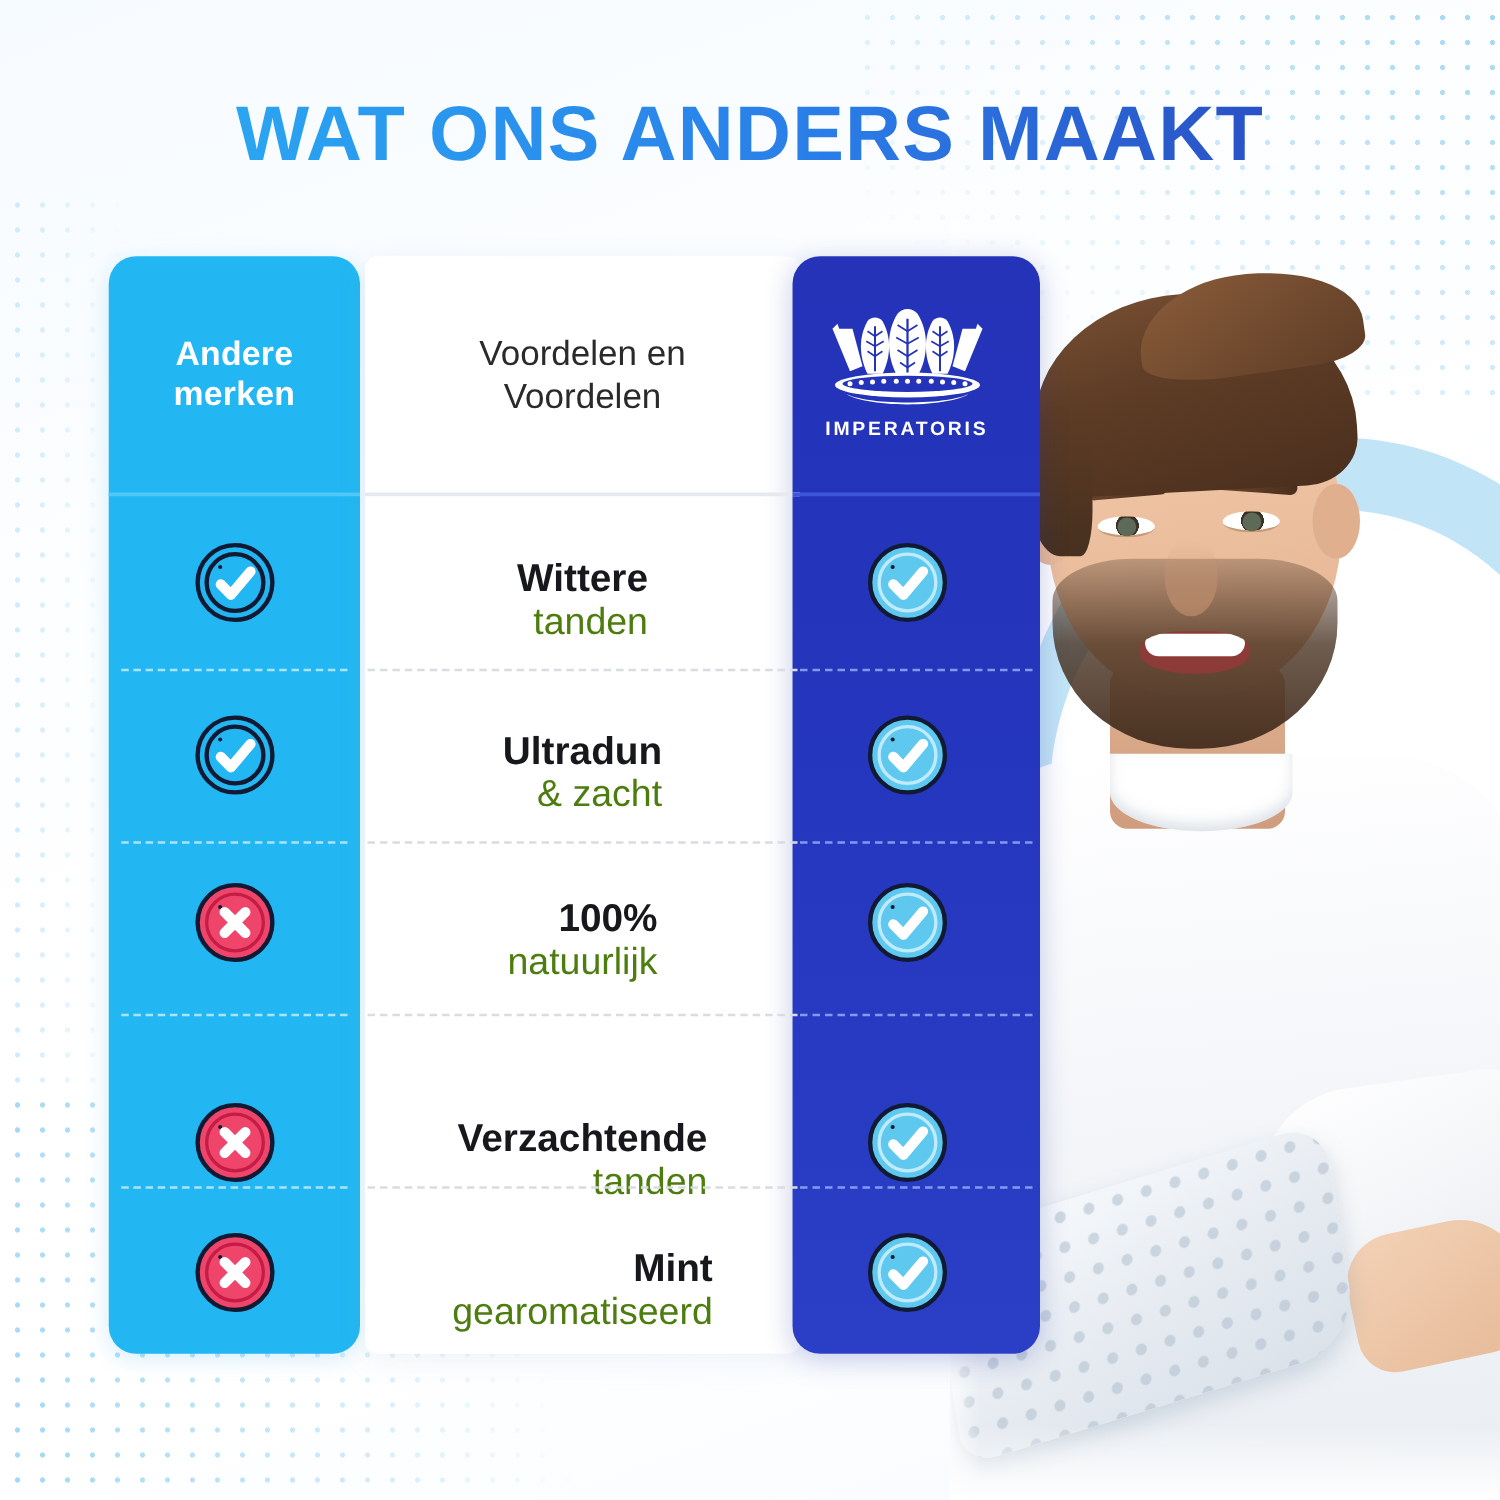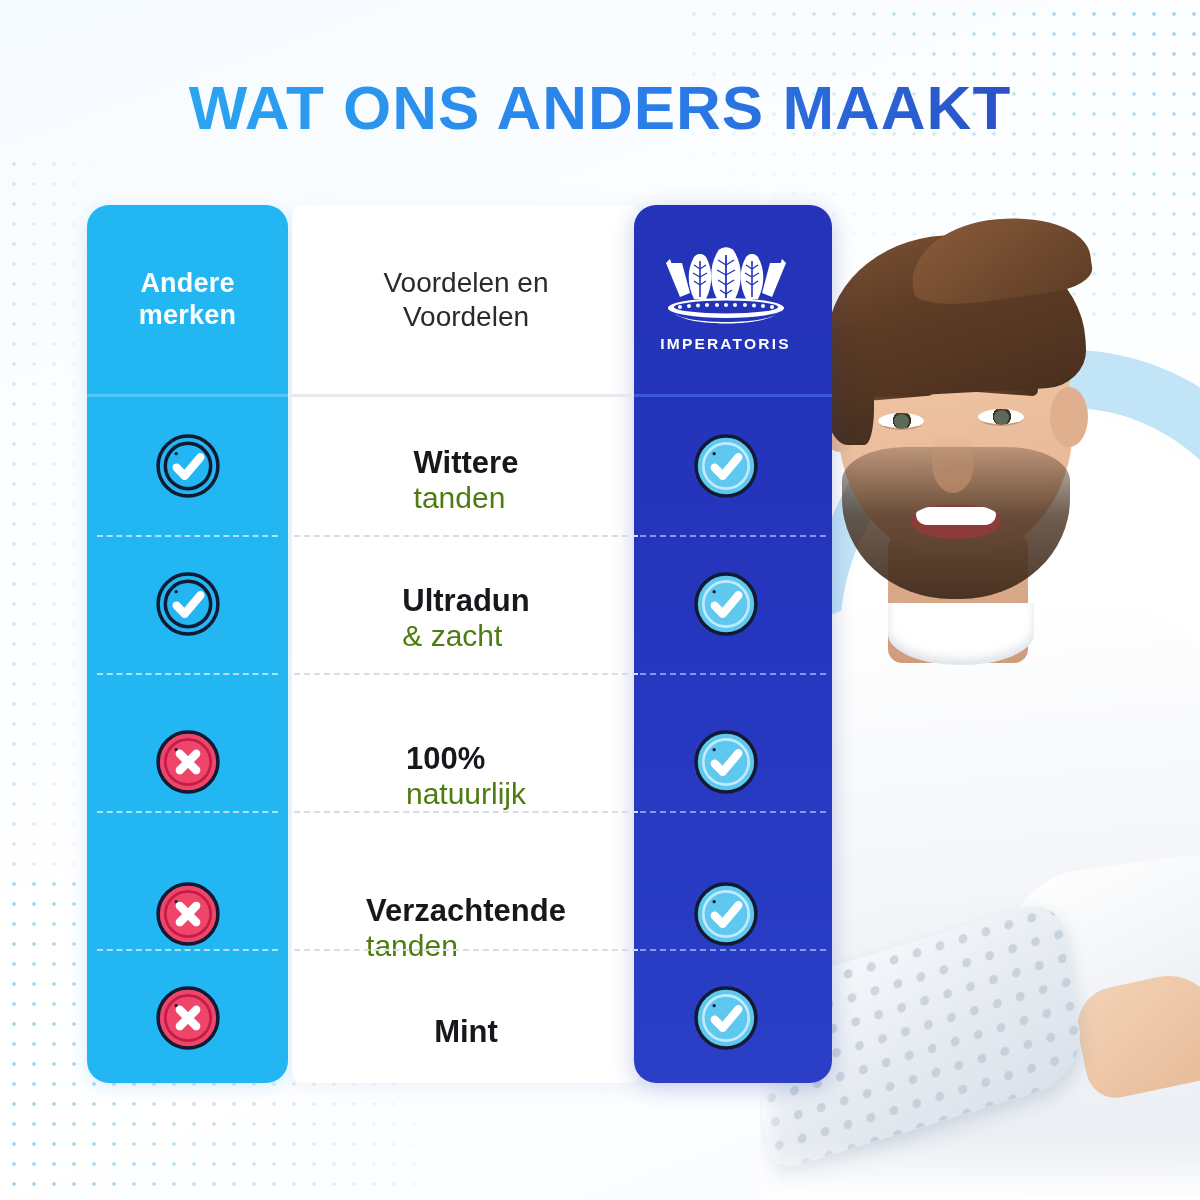--- a/index.html
+++ b/index.html
@@ -131,34 +131,34 @@
   #hdr-divider {
     position: absolute; left: 0; top: 189px; width: 745px; height: 3px;
   }
   #hdr-divider .seg-l { position:absolute; left:0;   width:201px; height:3px; background:#4fc8f7; }
   #hdr-divider .seg-m { position:absolute; left:205px;width:348px; height:3px; background:#e6e9ee; }
   #hdr-divider .seg-r { position:absolute; left:547px;width:198px; height:3px; background:#3d57da; }
 
   .feat-row { height: 138px; }
   #row-1 { top: 192px; }
   #row-2 { top: 330px; }
-  #row-3 { top: 488px; }
+  #row-3 { top: 464px; }
   #row-4 { top: 640px; }
   #row-5 { top: 744px; }
 
   .dashed {
     position: absolute; left: 0; width: 745px; height: 2px;
   }
   .dashed .d-l { position:absolute; left:10px;  width:181px; height:0; border-top:2px dashed rgba(255,255,255,.62); }
   .dashed .d-m { position:absolute; left:207px; width:344px; height:0; border-top:2px dashed #d8dce3; }
   .dashed .d-r { position:absolute; left:553px; width:186px; height:0; border-top:2px dashed rgba(160,185,255,.75); }
   #sep-1 { top: 330px; } #sep-2 { top: 468px; }
   #sep-3 { top: 606px; } #sep-4 { top: 744px; }
 
-  .feat-text { text-align: left; line-height: 1.1; margin-top: 28px; }
+  .feat-text { text-align: right; line-height: 1.1; margin-top: 28px; }
   .feat-text .l1 { display:block; font-size: 31px; font-weight: 700; color:#17181c; }
   .feat-text .l2 { display:block; font-size: 30px; font-weight: 400; color:#4d7c0f; margin-top:1px; }
 
   .mark { width: 66px; height: 66px; display:block; }
 
   
   #photo {
     position: absolute;
     left: 760px; top: 175px; width: 440px; height: 1025px;
     overflow: hidden;
@@ -526,20 +526,21 @@
             <circle cx="32" cy="32" r="29" fill="#f0456b" stroke="#121a33" stroke-width="3.4"></circle>
             <circle cx="32" cy="32" r="22" fill="none" stroke="#c41d45" stroke-width="2.6"></circle>
             <circle cx="20.5" cy="20" r="1.6" fill="#121a33"></circle>
             <path d="M24 24 L40 40 M40 24 L24 40" fill="none" stroke="#fff" stroke-width="8" stroke-linecap="round"></path>
           </svg>
         </span>
       </div>
       <div class="cell cell-mid">
         <div class="feat-text">
           <span class="l1">Mint</span>
+          <span class="l2">gearomatiseerd</span>
         </div>
       </div>
       <div class="cell cell-right">
         <span class="mark">
           <svg class="mark" viewBox="0 0 64 64">
             <circle cx="32" cy="32" r="29" fill="#5ec8ee" stroke="#121a33" stroke-width="3.4"></circle>
             <circle cx="32" cy="32" r="22" fill="none" stroke="#bfeaff" stroke-width="2.6"></circle>
             <circle cx="20.5" cy="20" r="1.6" fill="#121a33"></circle>
             <path d="M21 33.5 L28.8 41.5 L44 23.5" fill="none" stroke="#fff" stroke-width="8" stroke-linecap="round" stroke-linejoin="round"></path>
           </svg>

